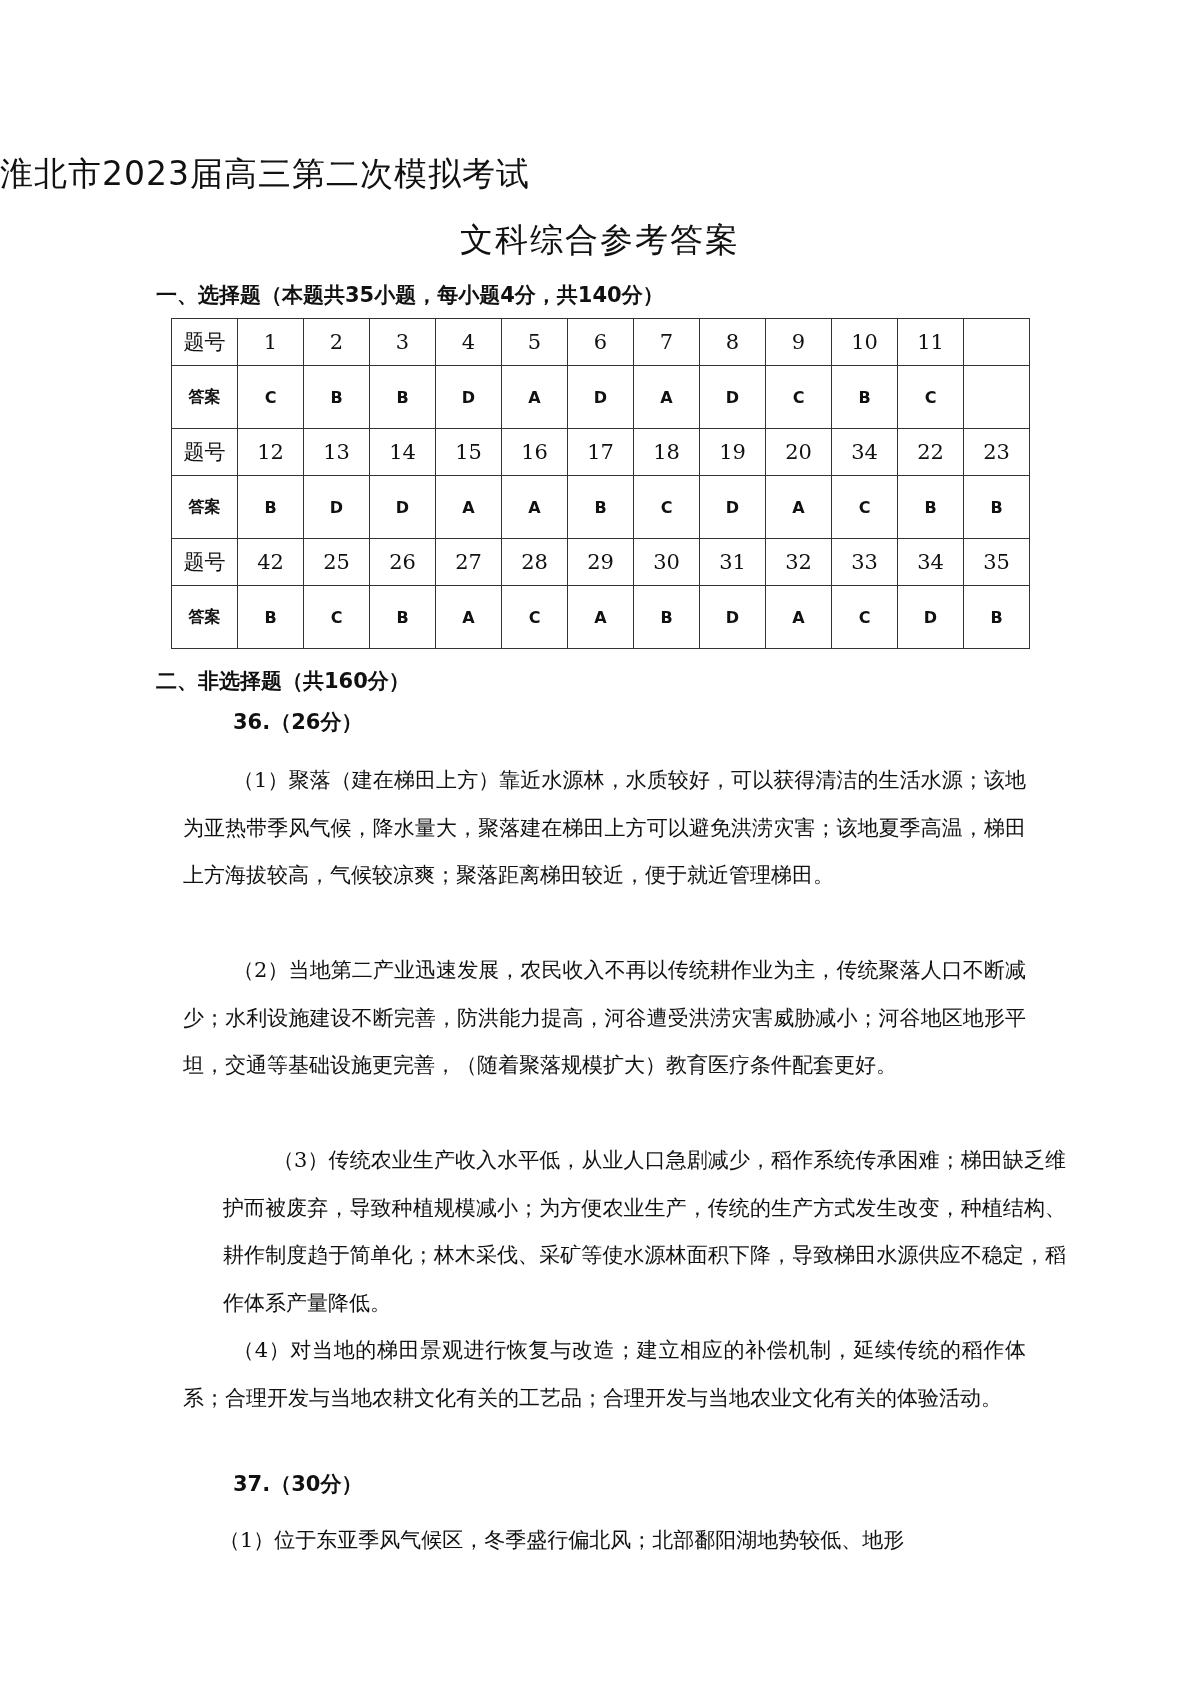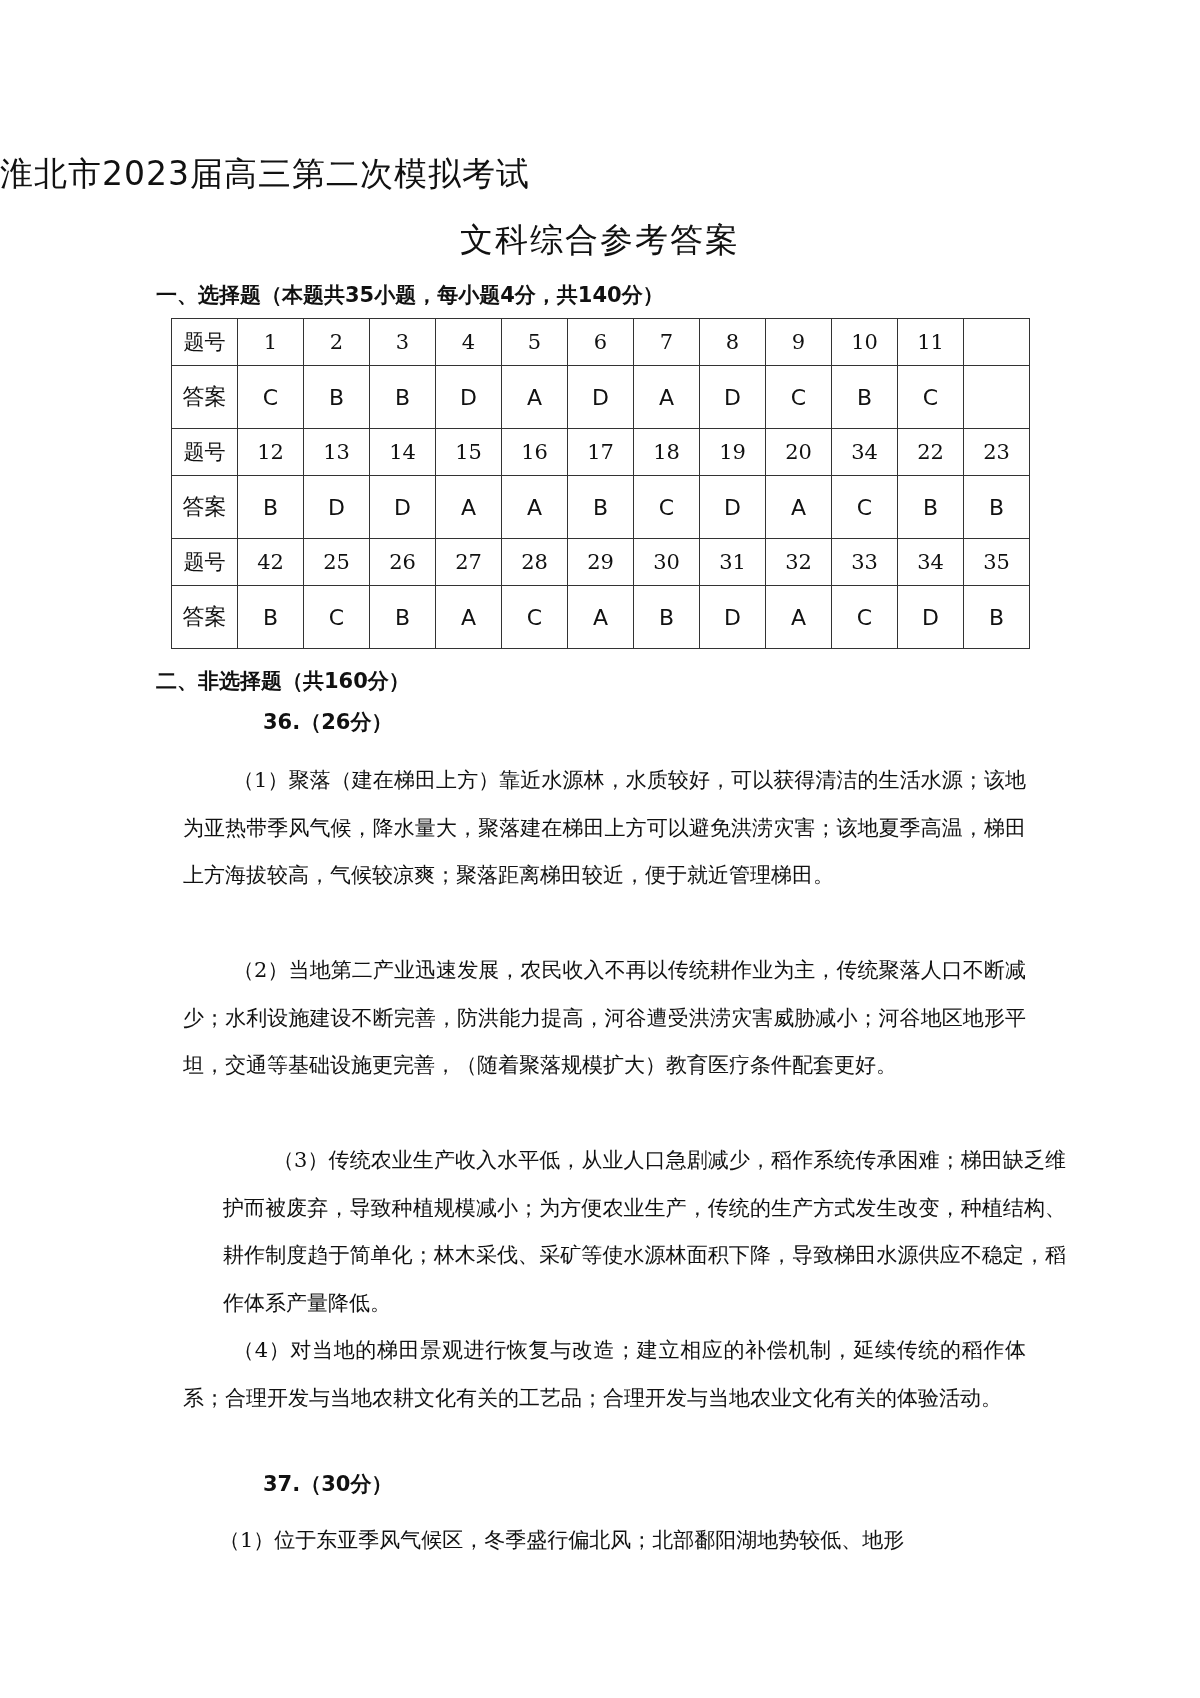--- a/index.html
+++ b/index.html
@@ -26,26 +26,26 @@
   .sec1 { top: 281px; }
   .sec2 { top: 667px; }
   table.ans {
     position: absolute; left: 171px; top: 318px;
     border-collapse: collapse; table-layout: fixed;
   }
   table.ans td {
     border: 1.5px solid #333333; width: 65px; text-align: center; padding: 0;
   }
   table.ans tr.qrow td { height: 46px; font-family: "DejaVu Serif", "Liberation Serif", serif; font-size: 21px; }
-  table.ans tr.arow td { height: 62px; font-family: "DejaVu Sans", "Liberation Sans", sans-serif; font-size: 22px; }
+  table.ans tr.arow td { height: 62px; font-family: "DejaVu Sans", "Liberation Sans", sans-serif; font-size: 16px; font-weight: bold; }
   table.ans td.lbl { font-family: "DejaVu Sans", "Liberation Sans", sans-serif; font-size: 19px; }
   .qhead {
     position: absolute; left: 233px;
     font-family: "DejaVu Sans", "Liberation Sans", sans-serif;
-    font-size: 21px; font-weight: bold; margin-left: 30px;
+    font-size: 21px; font-weight: bold;
   }
   .para {
     position: absolute; left: 183px; width: 843px;
     font-size: 21px; line-height: 47.5px; text-indent: 50px;
     text-align: justify;
   }
   .p1 { top: 757px; }
   .p2 { top: 947px; }
   .p3 { top: 1137px; margin-left: 40px; }
   .p4 { top: 1327px; }

